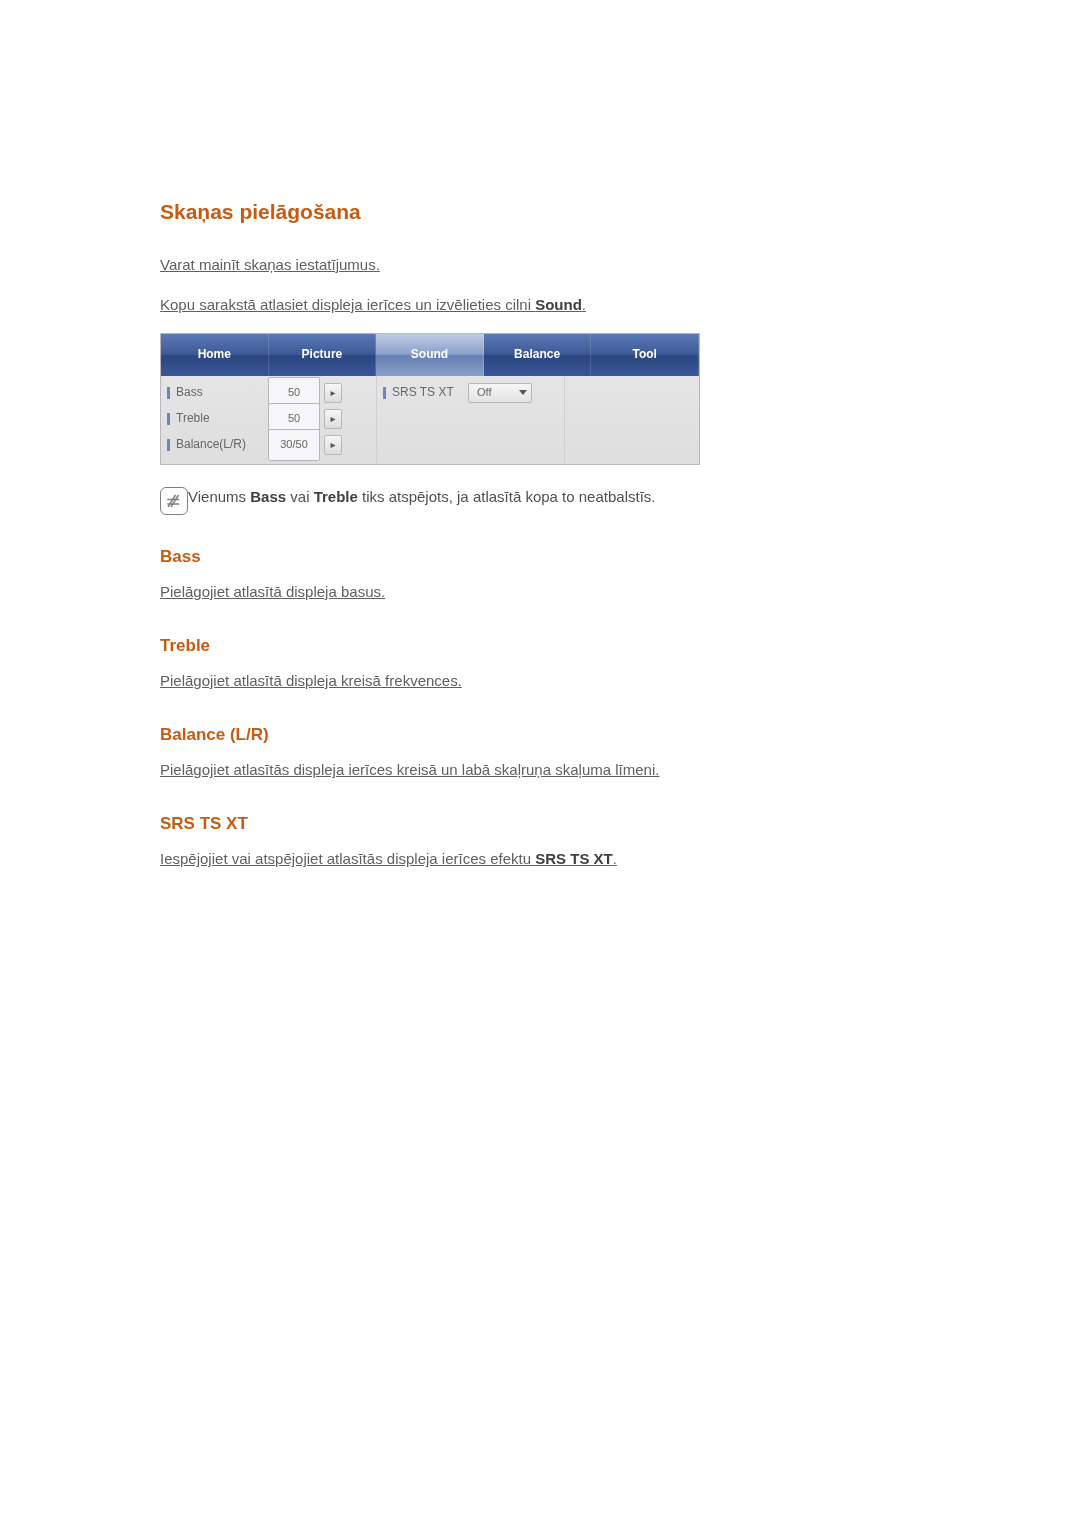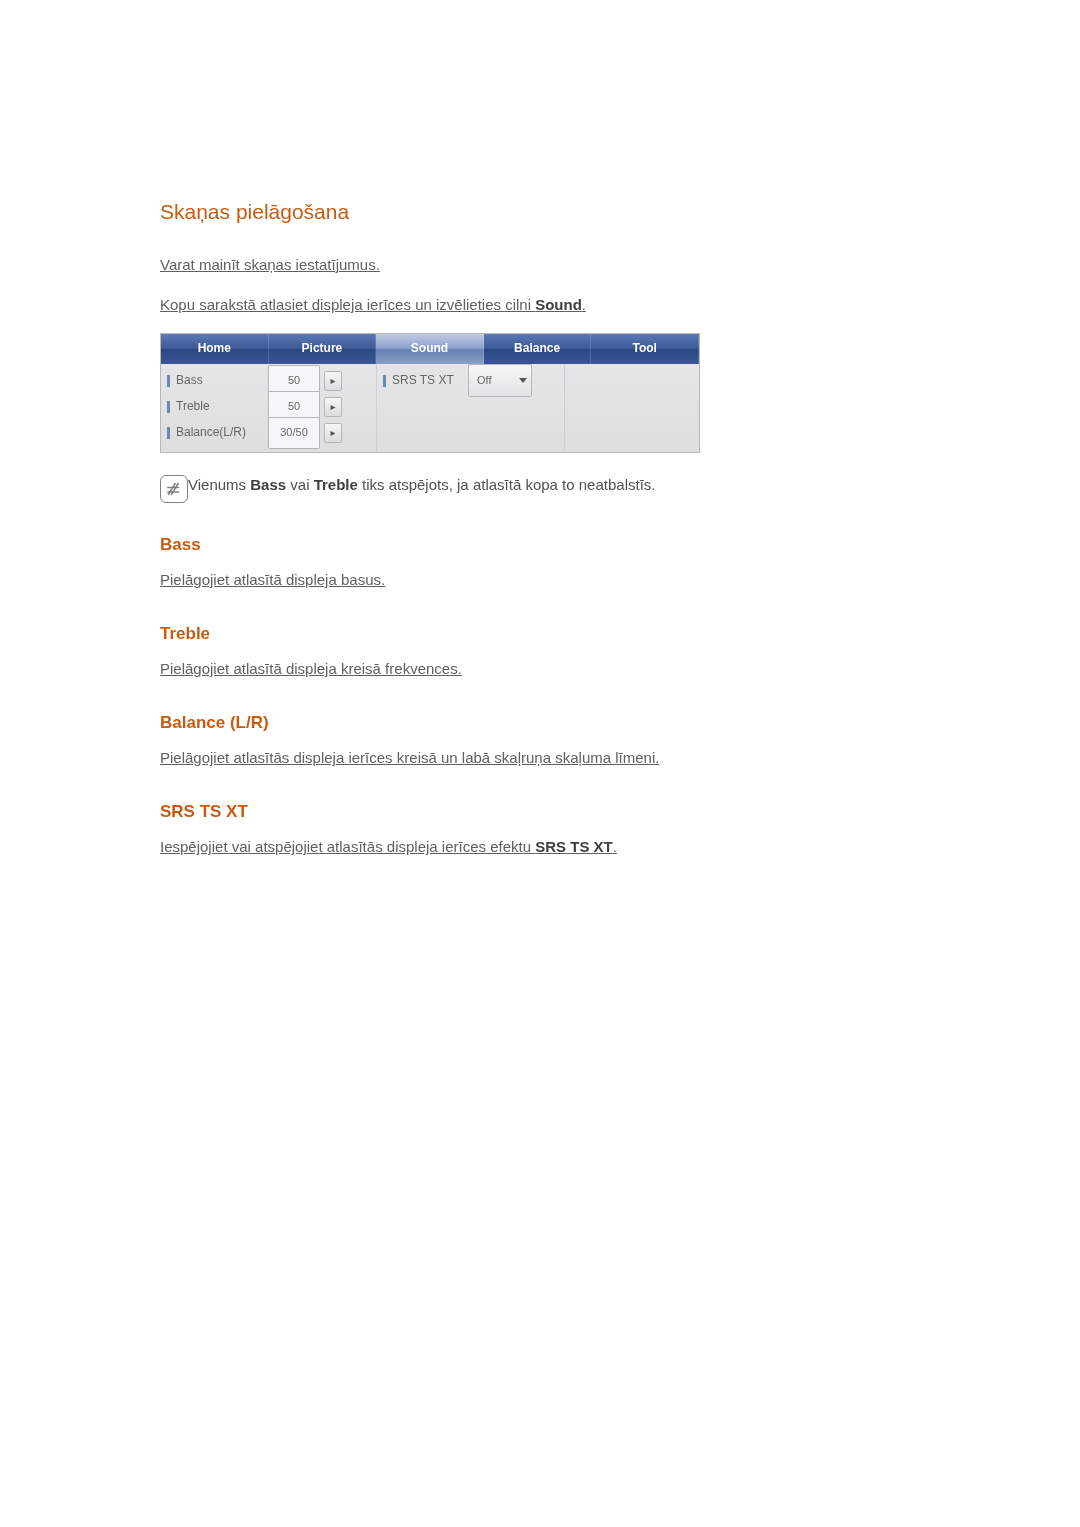--- a/index.html
+++ b/index.html
@@ -9,21 +9,21 @@
       width: 1080px;
       margin: 0 auto;
       padding: 195px 160px 100px 160px;
       color: #505050;
       font-size: 15px;
       line-height: 1.6;
     }
     .main-heading {
       color: #c75b12;
       font-size: 21px;
-      font-weight: normal;
+      font-weight: bold;
       margin-bottom: 24px;
     }
     .body-text {
       color: #606060;
       margin-bottom: 16px;
       margin-top: 10px;
       text-decoration: underline;
     }
     .bold { font-weight: bold; color:#404040; }
     .sub-heading {
@@ -56,21 +56,21 @@
     
     .ui-panel {
       width: 540px;
       background: linear-gradient(#e8e8ea, #dededf);
       border: 1px solid #b8b8bb;
       margin-top: 12px;
       margin-bottom: 8px;
     }
     .ui-tabs {
       display: flex;
-      height: 30px;
+      height: 42px;
     }
     .ui-tab {
       flex: 1;
       display: flex;
       align-items: center;
       justify-content: center;
       font-size: 12px;
       font-weight: bold;
       color: #ffffff;
       background: linear-gradient(to bottom, #5a78b6 0%, #3e5a96 48%, #2b4780 52%, #3a569a 100%);
@@ -131,21 +131,21 @@
     .ui-stepbtn {
       width:18px;height:20px;
       background:linear-gradient(#f7f7f8,#dcdcde);
       border:1px solid #b5b5ba;
       border-radius:2px;
       display:flex;align-items:center;justify-content:center;
       font-size:10px;color:#555;
     }
     .ui-select {
       width: 64px;
-      height: 33px;
+      height: 20px;
       background:linear-gradient(#f7f7f8,#e3e3e5);
       border:1px solid #b5b5ba;
       border-radius:2px;
       display:flex;align-items:center;justify-content:space-between;
       font-size:11px;color:#666;
       padding:0 4px 0 8px;
     }
     .caret-down {
       width:0;height:0;border-left:4px solid transparent;border-right:4px solid transparent;border-top:5px solid #555;
     }

